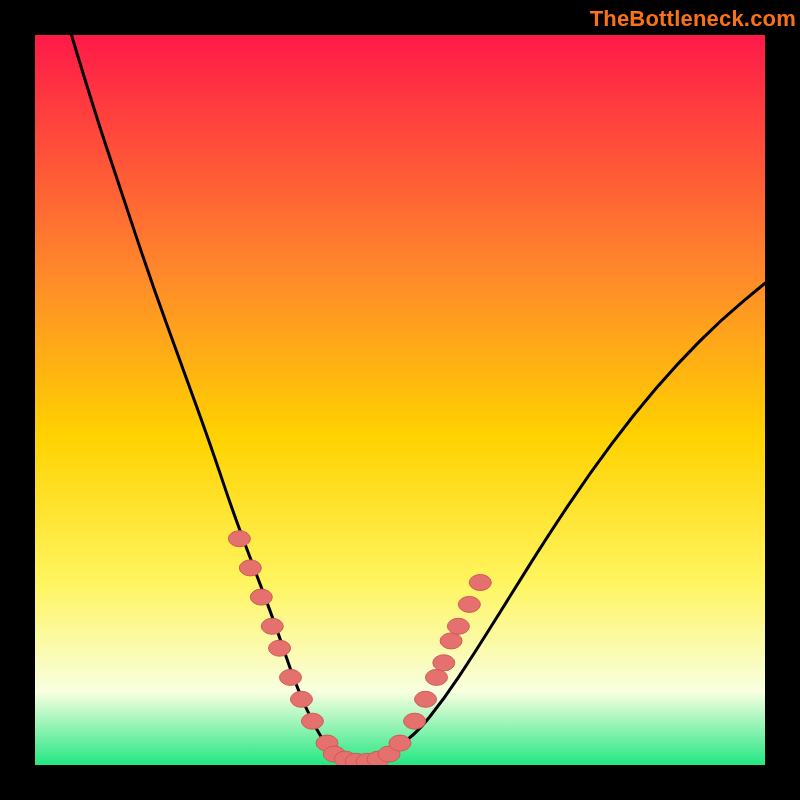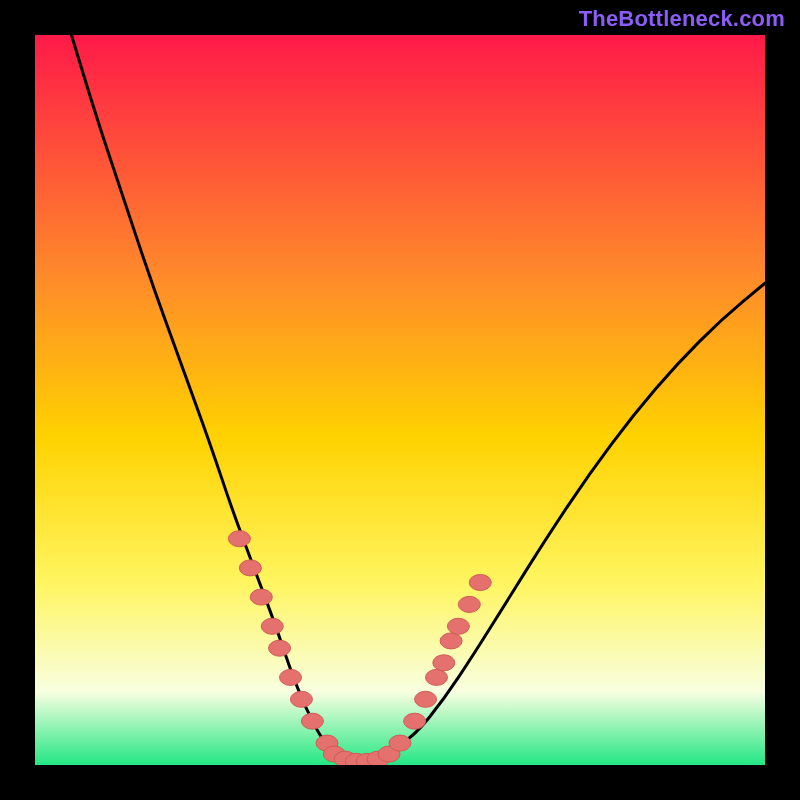--- a/index.html
+++ b/index.html
@@ -22,25 +22,25 @@
     position: absolute;
     left: 35px;
     top: 35px;
     width: 730px;
     height: 730px;
     overflow: hidden;
   }
   .watermark {
     position: absolute;
     top: 6px;
-    right: 15px;
+    right: 4px;
     font-family: Arial, Helvetica, sans-serif;
     font-size: 22px;
     font-weight: 600;
-    color: #8b5cf6;
+    color: #f97316;
     letter-spacing: 0.2px;
     user-select: none;
   }
   svg { display: block; }
 </style>
 </head>
 <body>
 
 <div class="frame">
   <div class="plot">

